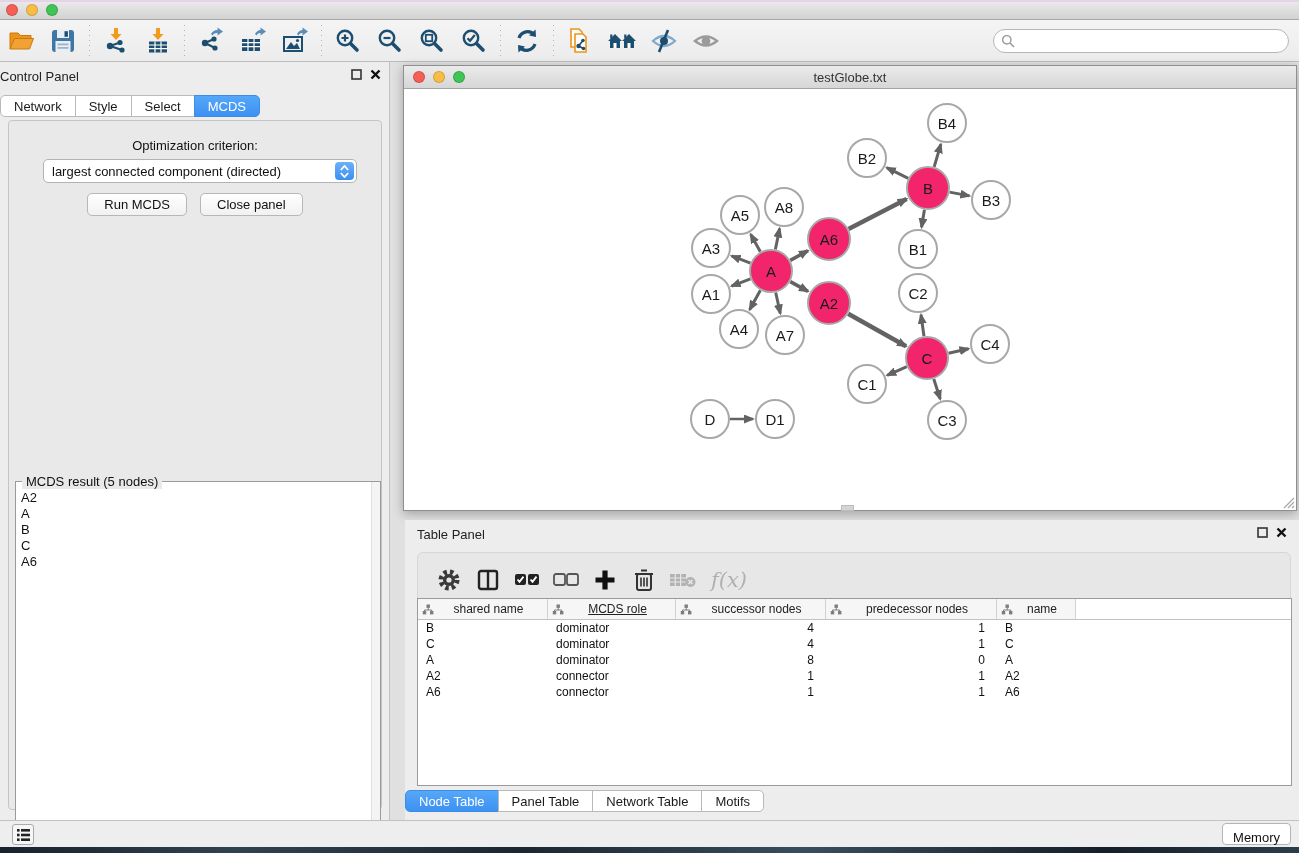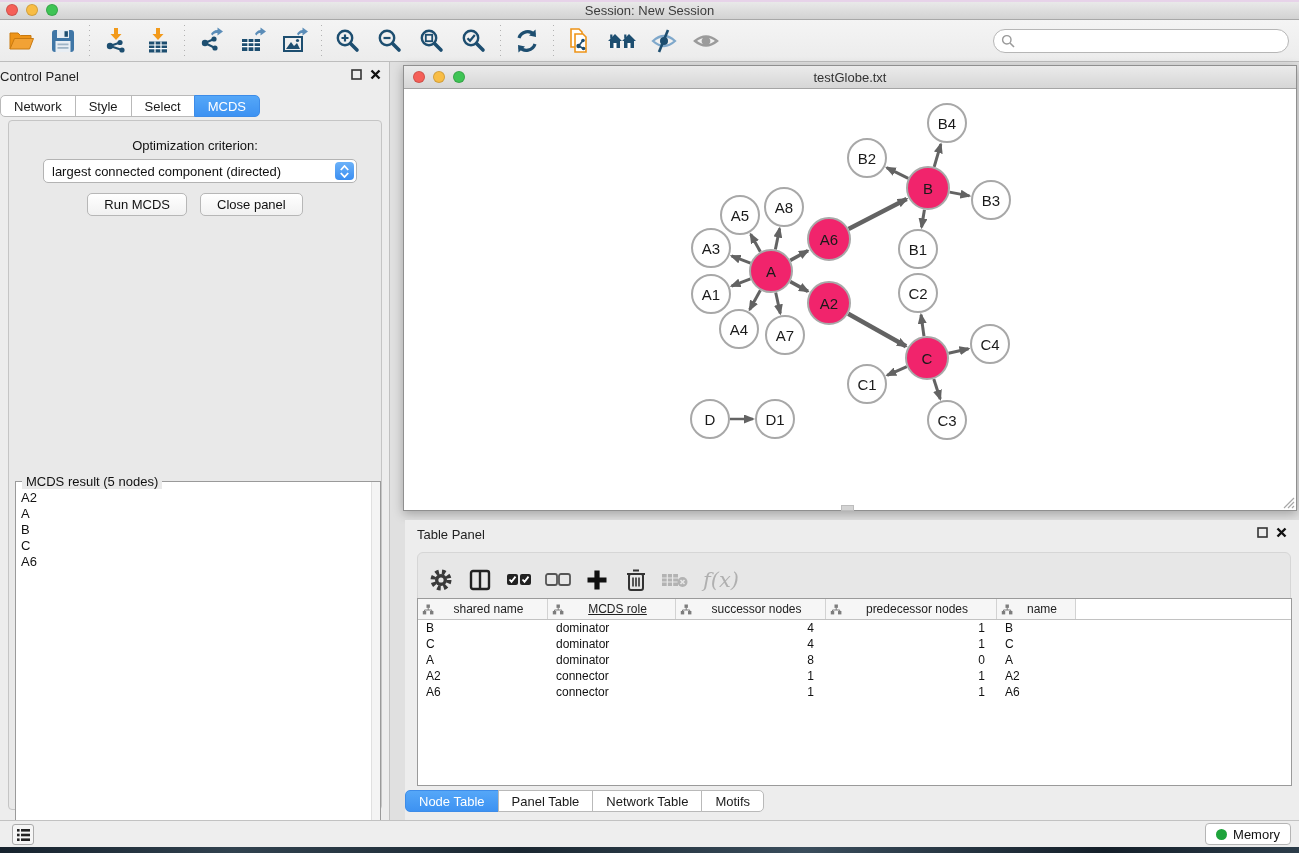--- a/index.html
+++ b/index.html
@@ -81,21 +81,21 @@
   .nw-titlebar .tl-dot { width:12px; height:12px; }
   .nw-title { position:absolute; width:100%; top:4px; text-align:center; font-size:13px; color:#333; }
   .nw-content { position:absolute; left:0; top:24px; right:0; bottom:0; background:#fff; overflow:hidden; }
   .nw-grip { position:absolute; right:1px; bottom:1px; }
   .mini-thumb { position:absolute; background:#d4d4d4; border:1px solid #bdbdbd; }
 
   
   .table-panel { position:absolute; left:405px; top:458px; width:894px; height:300px; background:#ededed; }
   .tp-toolbar { position:absolute; left:12px; top:32px; width:874px; height:56px;
     background:#e7e7e7; border:1px solid #d6d6d6; border-radius:6px;
-    display:flex; align-items:center; padding-left:8px; gap:9px; }
+    display:flex; align-items:center; padding-left:16px; gap:9px; }
   .tp-icon { width:30px; height:30px; display:flex; align-items:center; justify-content:center; }
   .fx { font-family:"DejaVu Serif", serif; font-style:italic; font-size:21px; color:#b0b0b0; }
   .tp-table { position:absolute; left:12px; top:78px; width:875px; height:188px;
     background:#fff; border:1px solid #9a9a9a; overflow:hidden; }
   .thead { display:flex; height:21px; background:#f6f6f6; border-bottom:1px solid #c2c2c2; }
   .th { display:flex; align-items:center; border-right:1px solid #d2d2d2;
     font-size:12px; color:#222; padding:0 4px; }
   .th .th-label { flex:1; text-align:center; }
   .th-filler { flex:1; background:#fff; border-right:none; }
   .tr { display:flex; height:16px; align-items:center; }
@@ -104,35 +104,34 @@
   .tp-tabs { top:270px; }
 
   
   .statusbar { position:absolute; left:0; top:820px; width:1299px; height:27px;
     background:#eeeeee; border-top:1px solid #c2c2c2; }
   .list-btn { position:absolute; left:12px; top:3px; width:22px; height:21px;
     background:#f6f6f6; border:1px solid #ababab; border-radius:3px;
     display:flex; align-items:center; justify-content:center; }
   .memory-btn { position:absolute; right:8px; top:2px; height:22px; padding:0 10px;
     background:#fff; border:1px solid #b5b5b5; border-radius:4px;
-    display:flex; align-items:center; gap:6px; font-size:13px; color:#111; }
+    display:flex; align-items:center; gap:6px; font-size:13px; color:#111;flex-direction:column; }
   .mem-dot { width:11px; height:11px; border-radius:50%; background:#1ea33b; }
   .desktop-strip { position:absolute; left:0; top:847px; width:1299px; height:6px;
     background:linear-gradient(90deg,#16222d,#31424f 18%,#1a2731 40%,#3a4d5c 62%,#141f29 85%,#2c3d4a); }
 </style>
 </head>
 <body>
 
 <div class="titlebar">
   <div class="traffic">
     <div class="tl-dot" style="background:#f55f58"></div>
     <div class="tl-dot" style="background:#f8bd45"></div>
     <div class="tl-dot" style="background:#3fc455"></div>
   </div>
-  <div class="win-title">Session: New Session</div>
 </div>
 
 <div class="toolbar">
   <div class="tb-btn">
     <svg width="28" height="26" viewBox="0 0 28 26">
       <path d="M3 21 V5 h8 l2.5 2.5 H24 v3" fill="#ee9418" stroke="#c97a10" stroke-width="1"></path>
       <path d="M3 21 L7.5 10.5 H26.5 L22.5 21 Z" fill="#f2a235" stroke="#c97a10" stroke-width="1"></path>
     </svg>
   </div>
   <div class="tb-btn">

